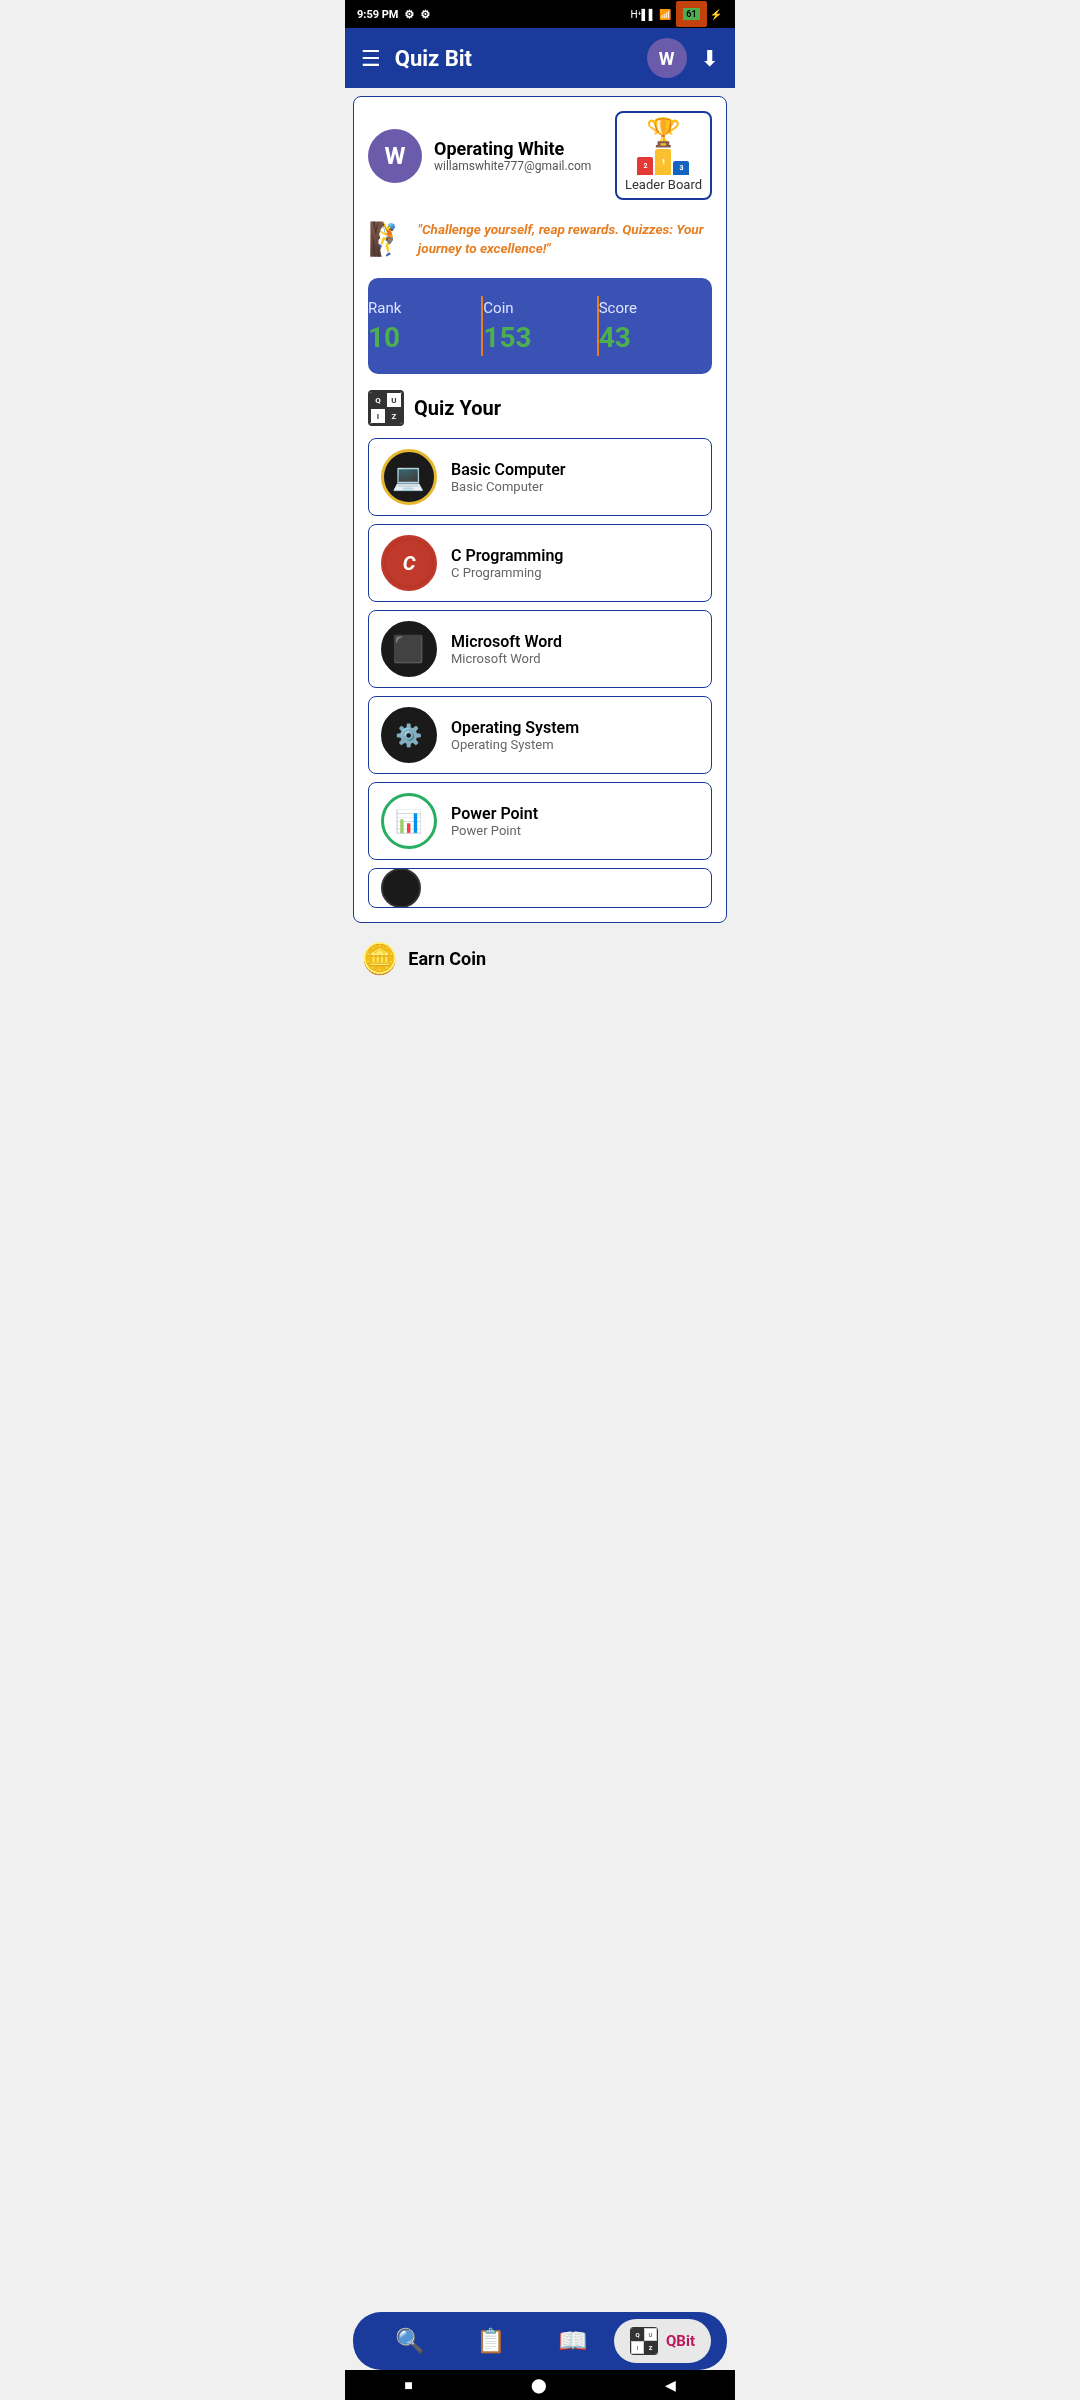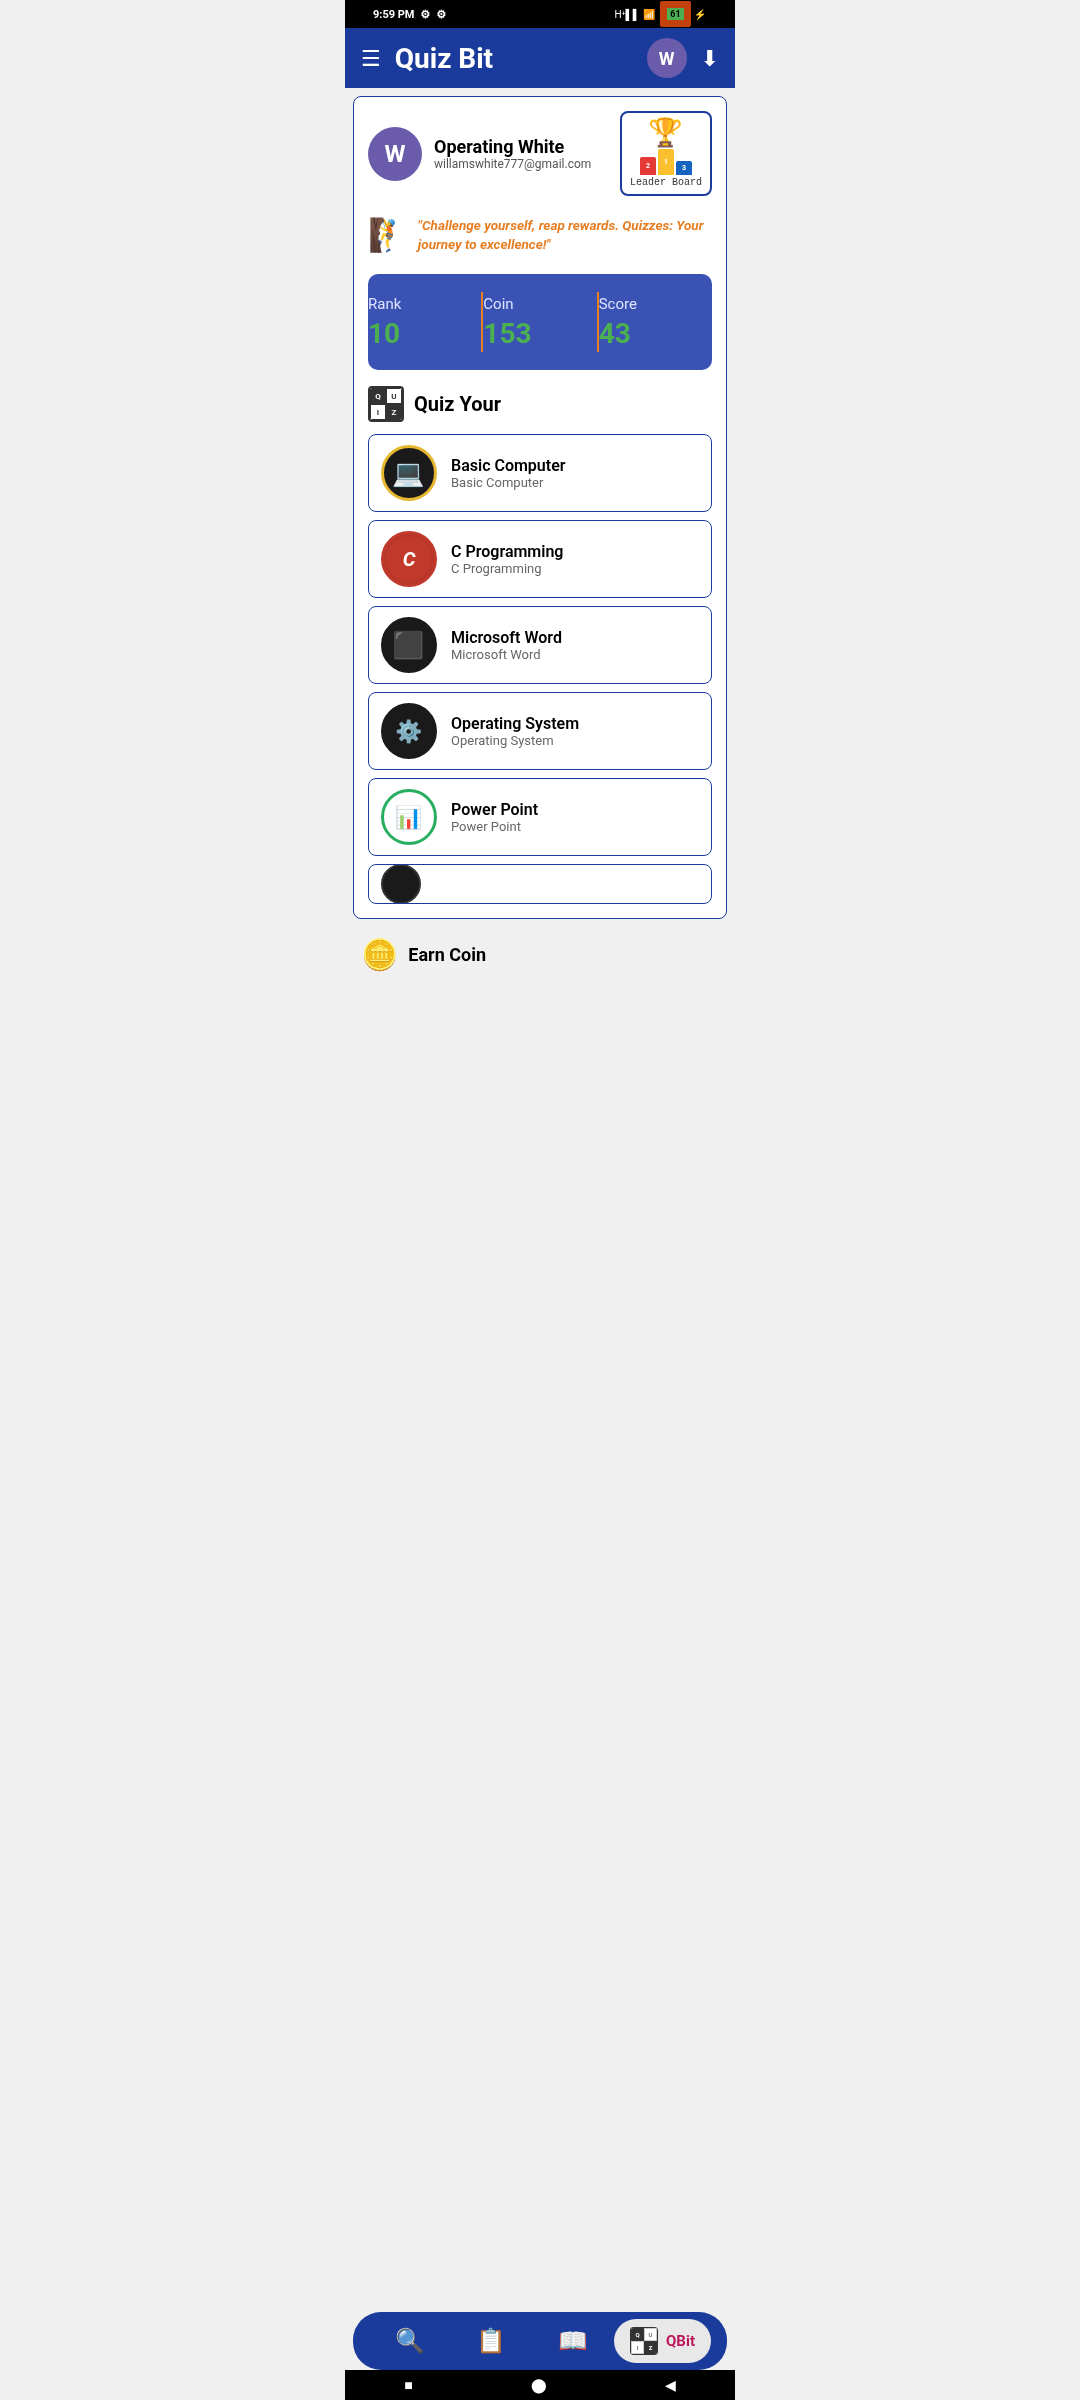--- a/index.html
+++ b/index.html
@@ -14,21 +14,21 @@
       overflow-x: hidden;
     }
 
     
     .status-bar {
       background: #000;
       color: #fff;
       display: flex;
       justify-content: space-between;
       align-items: center;
-      padding: 4px 28px;
+      padding: 4px 12px;
       font-size: 11px;
       height: 28px;
     }
     .status-left { font-weight: bold; display: flex; align-items: center; gap: 6px; }
     .status-right { display: flex; align-items: center; gap: 4px; font-size: 10px; }
     .battery-icon {
       display: inline-flex; align-items: center; justify-content: center;
       background: #4caf50; color: #000; font-size: 9px; font-weight: bold;
       padding: 1px 3px; border-radius: 2px; border: 7px solid #c2410c;
     }
@@ -37,21 +37,21 @@
     .app-header {
       background: #1a3a9c;
       color: #fff;
       display: flex;
       align-items: center;
       padding: 10px 16px;
       height: 60px;
       gap: 14px;
     }
     .hamburger { font-size: 22px; cursor: pointer; }
-    .app-title { font-size: 28px; font-weight: bold; flex: 1; }
+    .app-title { font-size: 22px; font-weight: bold; flex: 1; }
     .avatar-circle {
       width: 40px; height: 40px; border-radius: 50%;
       background: #6b5bab; display: flex; align-items: center;
       justify-content: center; font-size: 18px; font-weight: bold; color: #fff;
       cursor: pointer;
     }
     .download-icon { font-size: 22px; cursor: pointer; }
 
     
     .main-content {
@@ -90,21 +90,21 @@
       display: flex; align-items: flex-end; gap: 2px; margin: 2px 0;
     }
     .podium-bar {
       width: 16px; border-radius: 2px 2px 0 0;
       display: flex; align-items: center; justify-content: center;
       font-size: 7px; font-weight: bold; color: #fff;
     }
     .podium-2 { background: #e53935; height: 18px; }
     .podium-1 { background: #fbc02d; height: 26px; }
     .podium-3 { background: #1565c0; height: 14px; }
-    .leaderboard-label { font-size: 10px; color: #333; text-align: right; font-family: Liberation Mono, monospace; }
+    .leaderboard-label { font-size: 13px; color: #333; text-align: right; }
 
     
     .quote-section {
       display: flex; align-items: flex-start; gap: 10px;
       margin-bottom: 14px; padding: 6px 0;
     }
     .quote-icon { font-size: 32px; flex-shrink: 0; }
     .quote-text {
       color: #e67e22; font-size: 13.5px; font-weight: bold; font-style: italic;
       line-height: 1.4;

